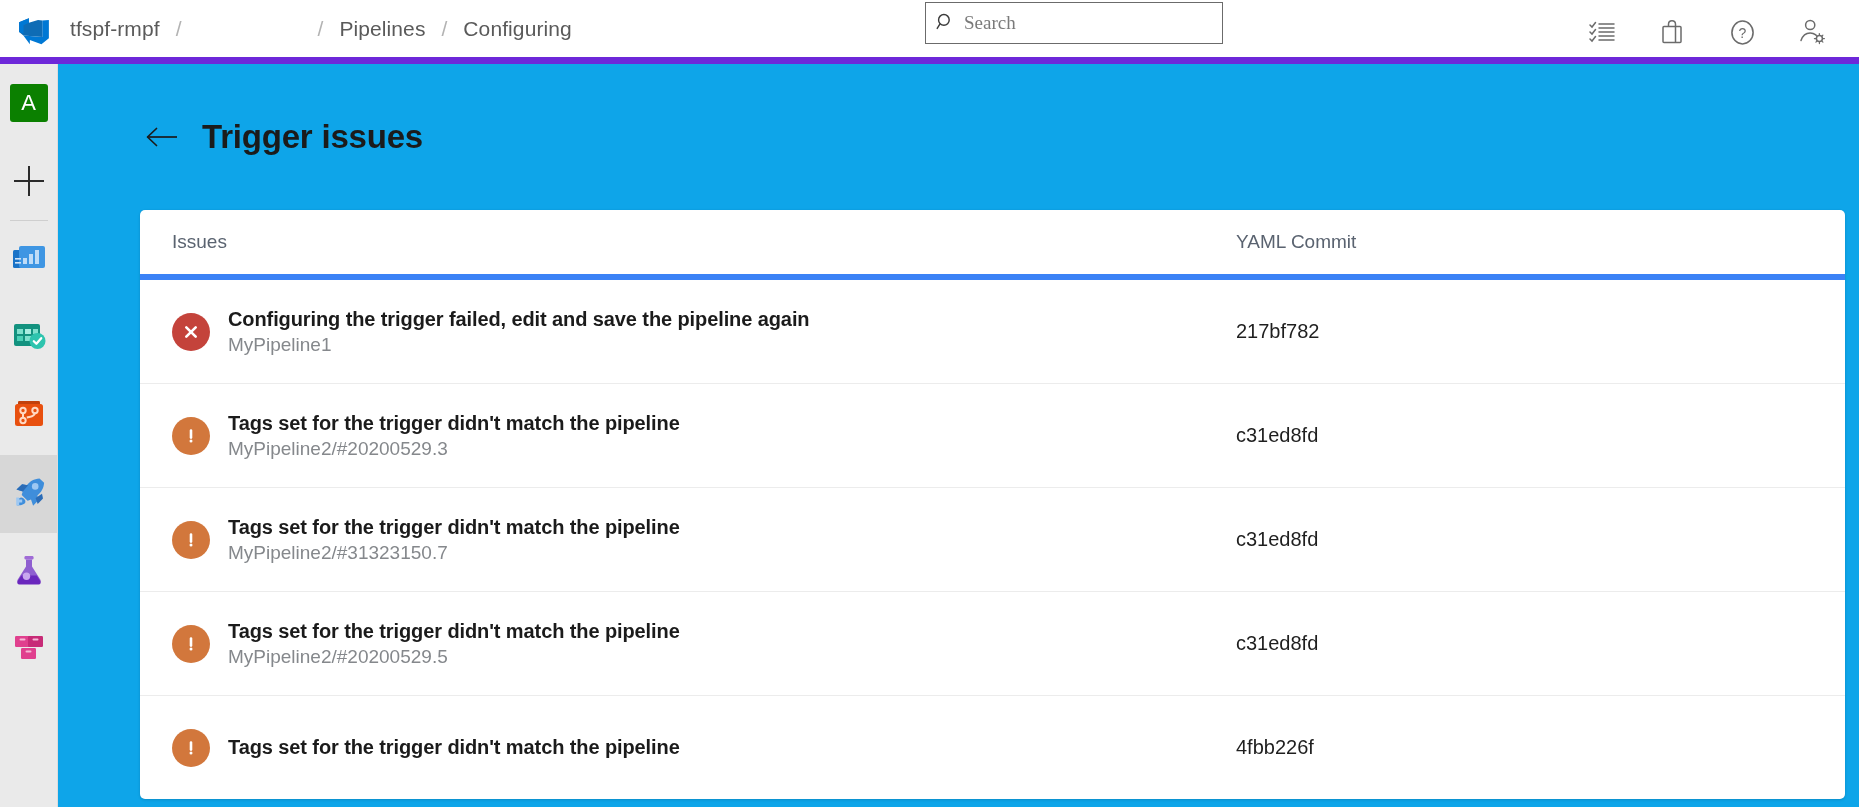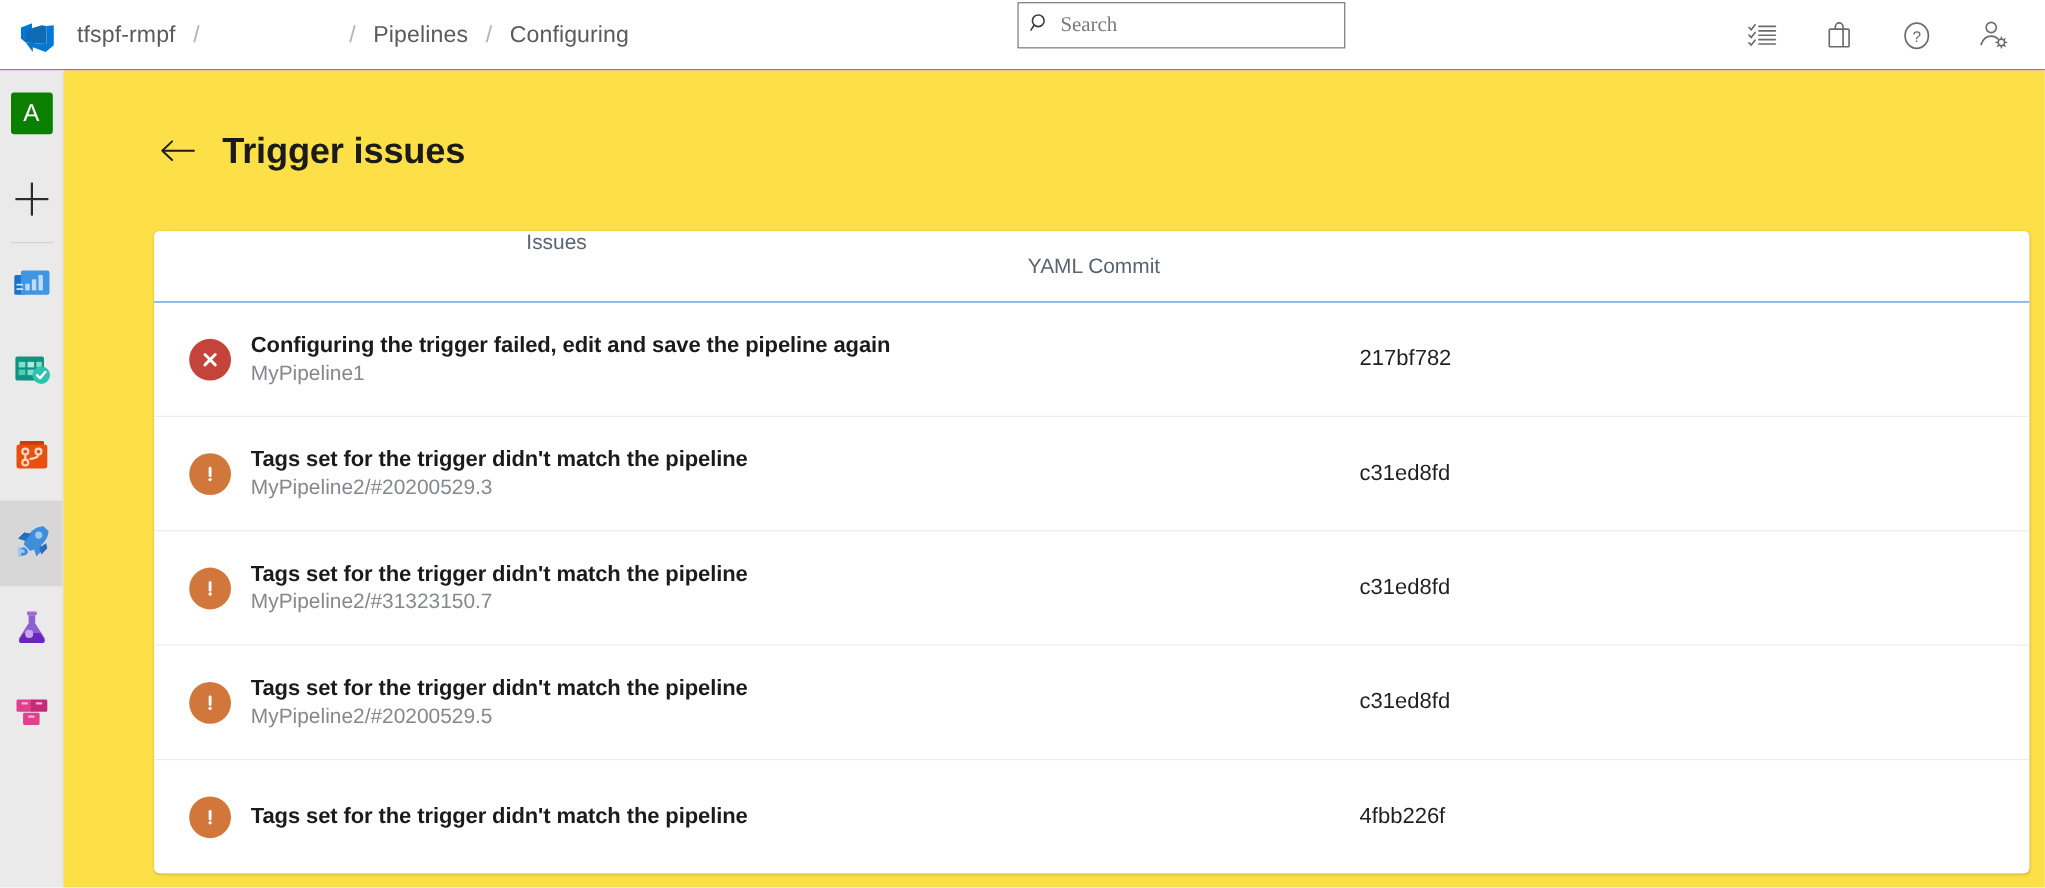--- a/index.html
+++ b/index.html
@@ -20,21 +20,21 @@
     height: 807px;
   }
 
   
   .topbar {
     position: absolute;
     left: 0; top: 0;
     width: 1859px;
     height: 64px;
     background: #ffffff;
-    border-bottom: 1px solid #6d28d9;
+    border-bottom: 7px solid #6d28d9;
     display: flex;
     align-items: center;
     box-sizing: border-box;
   }
   .org-logo {
     width: 68px;
     height: 64px;
     display: flex;
     align-items: center;
     justify-content: center;
@@ -161,21 +161,21 @@
   }
   .plus-icon:before { left: 0; top: 14px; width: 30px; height: 2px; }
   .plus-icon:after  { top: 0; left: 14px; height: 30px; width: 2px; }
 
   
   .main {
     position: absolute;
     left: 58px; top: 64px;
     width: 1801px;
     height: 743px;
-    background: #fde047;
+    background: #0ea5e9;
     box-sizing: border-box;
   }
   .page-head {
     position: absolute;
     left: 86px;
     top: 54px;
     display: flex;
     align-items: center;
     gap: 22px;
   }
@@ -202,22 +202,21 @@
     width: 1705px;
     background: #ffffff;
     border-radius: 5px;
     box-shadow: 0 1px 3px rgba(0,0,0,.14), 0 0 1px rgba(0,0,0,.10);
     overflow: hidden;
   }
   .table-head {
     display: flex;
     align-items: center;
     height: 64px;
-    border-bottom: 1px solid #3b82f6;
-    flex-direction: column;
+    border-bottom: 6px solid #3b82f6;
   }
   .th {
     font-size: 19px;
     color: #5a6370;
     font-weight: 400;
     white-space: nowrap;
   }
   .col-issue  { width: 1092px; padding-left: 32px; box-sizing: border-box; }
   .col-commit { flex: 1 1 auto; padding-left: 4px; box-sizing: border-box; }
 

